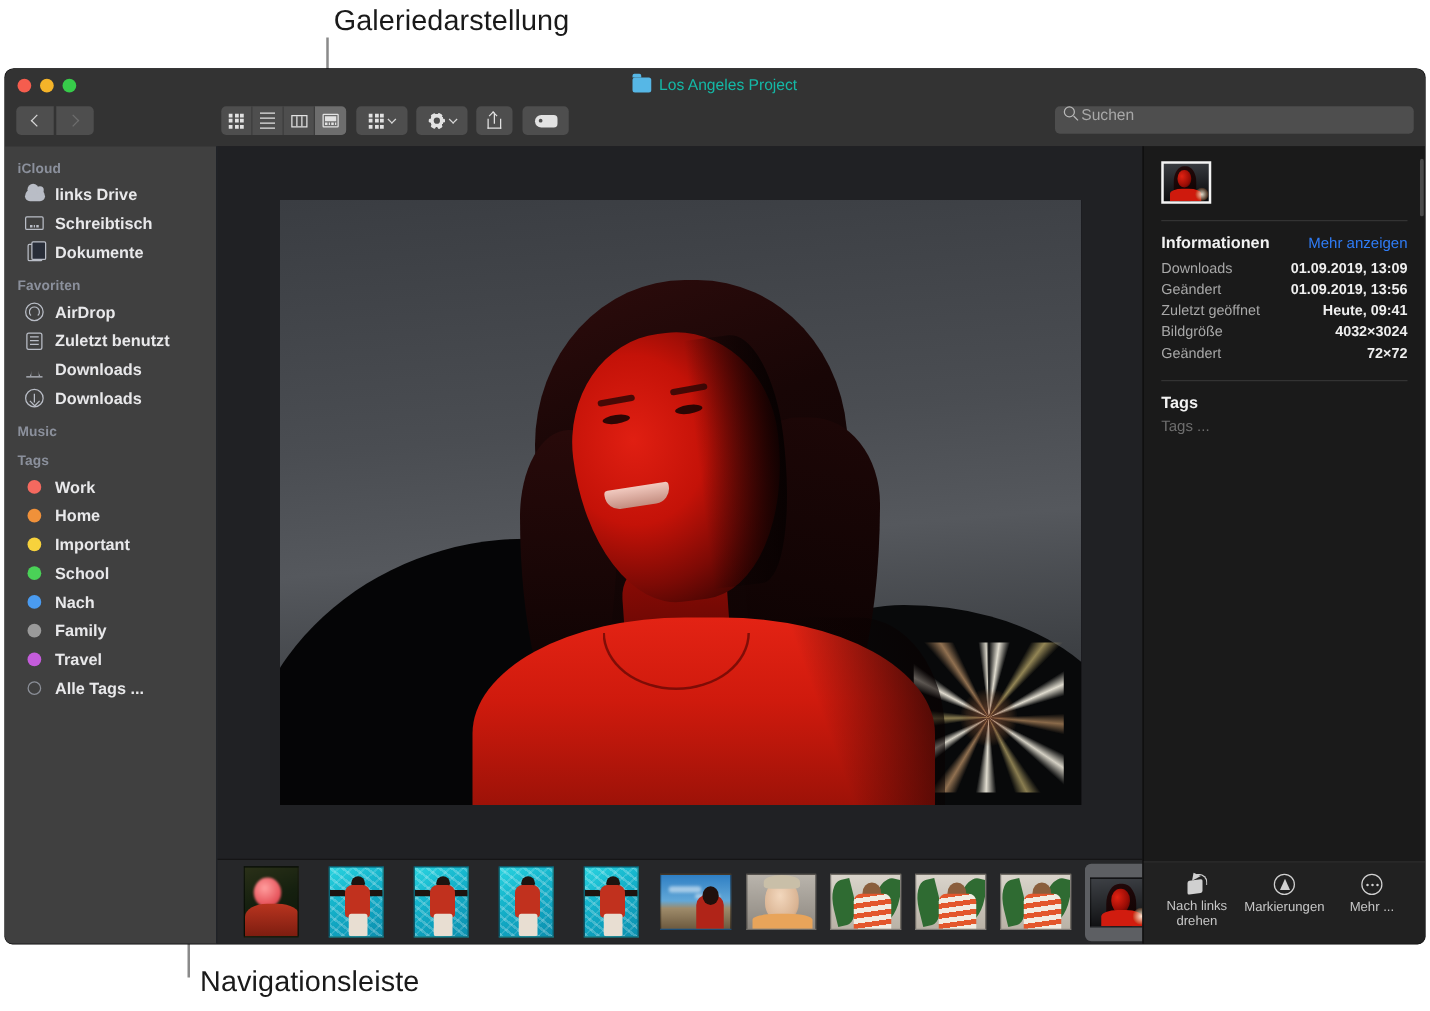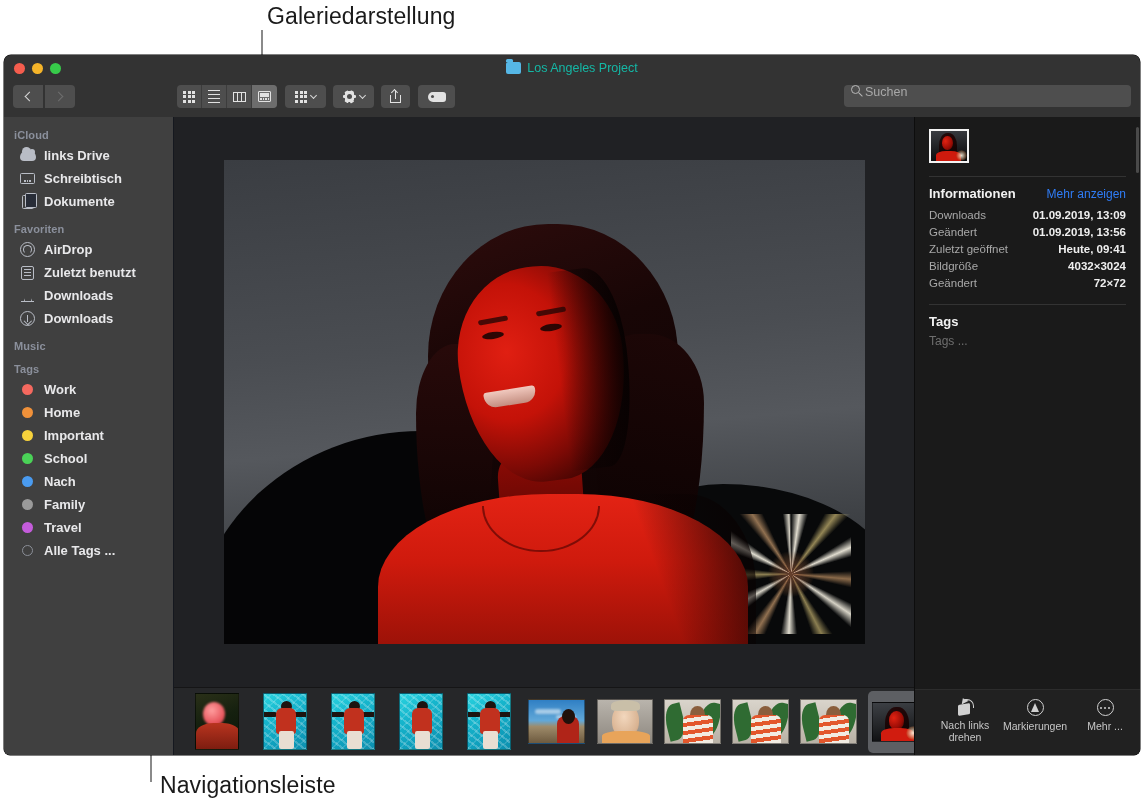--- a/index.html
+++ b/index.html
@@ -357,21 +357,21 @@
     font-size: 11.5px; padding: 2.5px 0;
   }
   .meta-k { color: #a8a8a8; }
   .meta-v { color: #efefef; font-weight: 700; }
   #tags-title { font-size: 13px; font-weight: 700; color: #f2f2f2; }
   #tags-placeholder { font-size: 12px; color: #6e6e6e; margin-top: 5px; }
 
   #panel-actions {
     position: absolute; left: 0; bottom: 0; width: 100%; height: 66px;
     background: #212121; border-top: 0.5px solid #2c2c2c;
-    display: flex; align-items: flex-start; justify-content: flex-end; padding-top: 9px;
+    display: flex; align-items: flex-start; justify-content: center; padding-top: 9px;
   }
   .pa-btn { width: 70px; display: flex; flex-direction: column; align-items: center; gap: 4px; }
   .pa-label { font-size: 10.5px; color: #c6c6c6; text-align: center; line-height: 12px; }
   .rot-ic { width: 17px; height: 16px; position: relative; }
   .rot-ic b { position:absolute; left:1px; bottom:0; width:12px; height:11px; background:#d0d0d0; border-radius:1.5px; transform: skewY(-8deg); }
   .rot-ic s { position:absolute; right:0; top:0; width:9px; height:9px; border-top:1.6px solid #d0d0d0; border-right:1.6px solid #d0d0d0; border-radius: 0 7px 0 0; }
   .rot-ic u { position:absolute; right:6px; top:-1px; width:0;height:0; border-right:4px solid transparent; border-left:4px solid transparent; border-bottom:5px solid #d0d0d0; transform: rotate(-28deg); }
   .mark-ic { width: 17px; height: 17px; border-radius: 50%; border: 1.4px solid #d0d0d0; display:flex; align-items:center; justify-content:center; }
   .mark-ic u { width:0;height:0; border-left:4px solid transparent; border-right:4px solid transparent; border-bottom:9px solid #d0d0d0; }
   .more-ic { width: 17px; height: 17px; border-radius: 50%; border: 1.4px solid #d0d0d0; display:flex; align-items:center; justify-content:center; gap:2px; }

